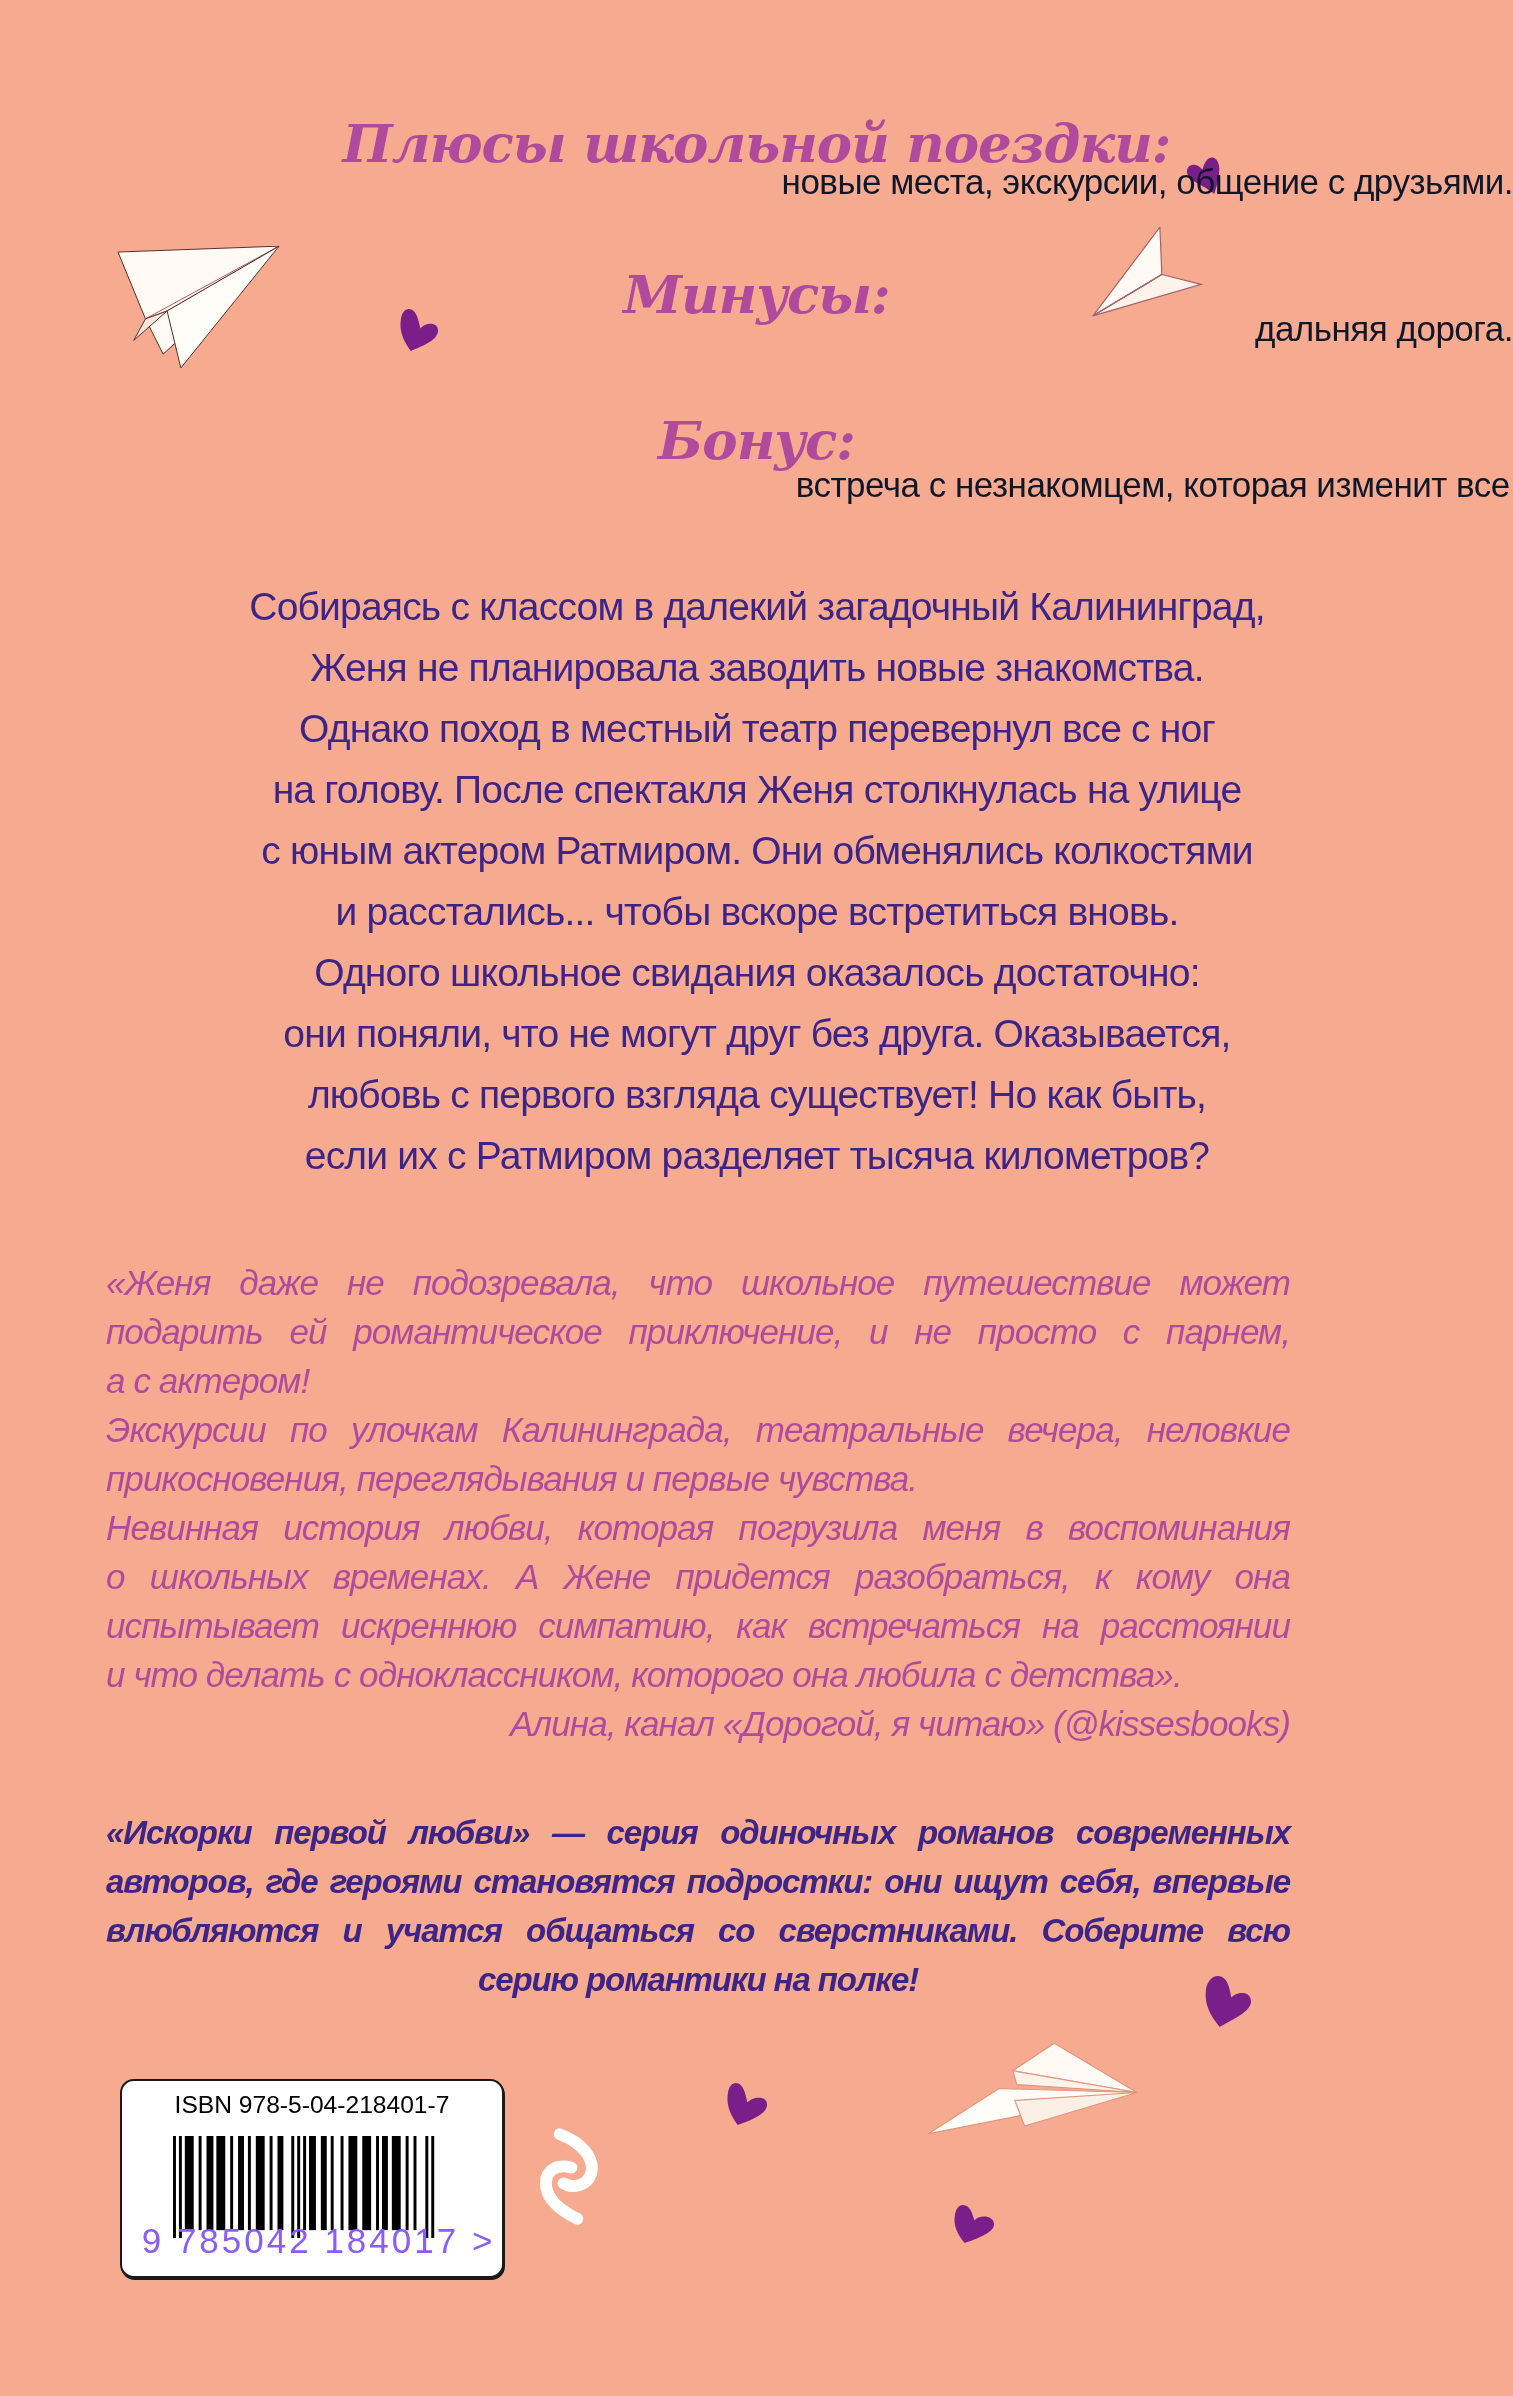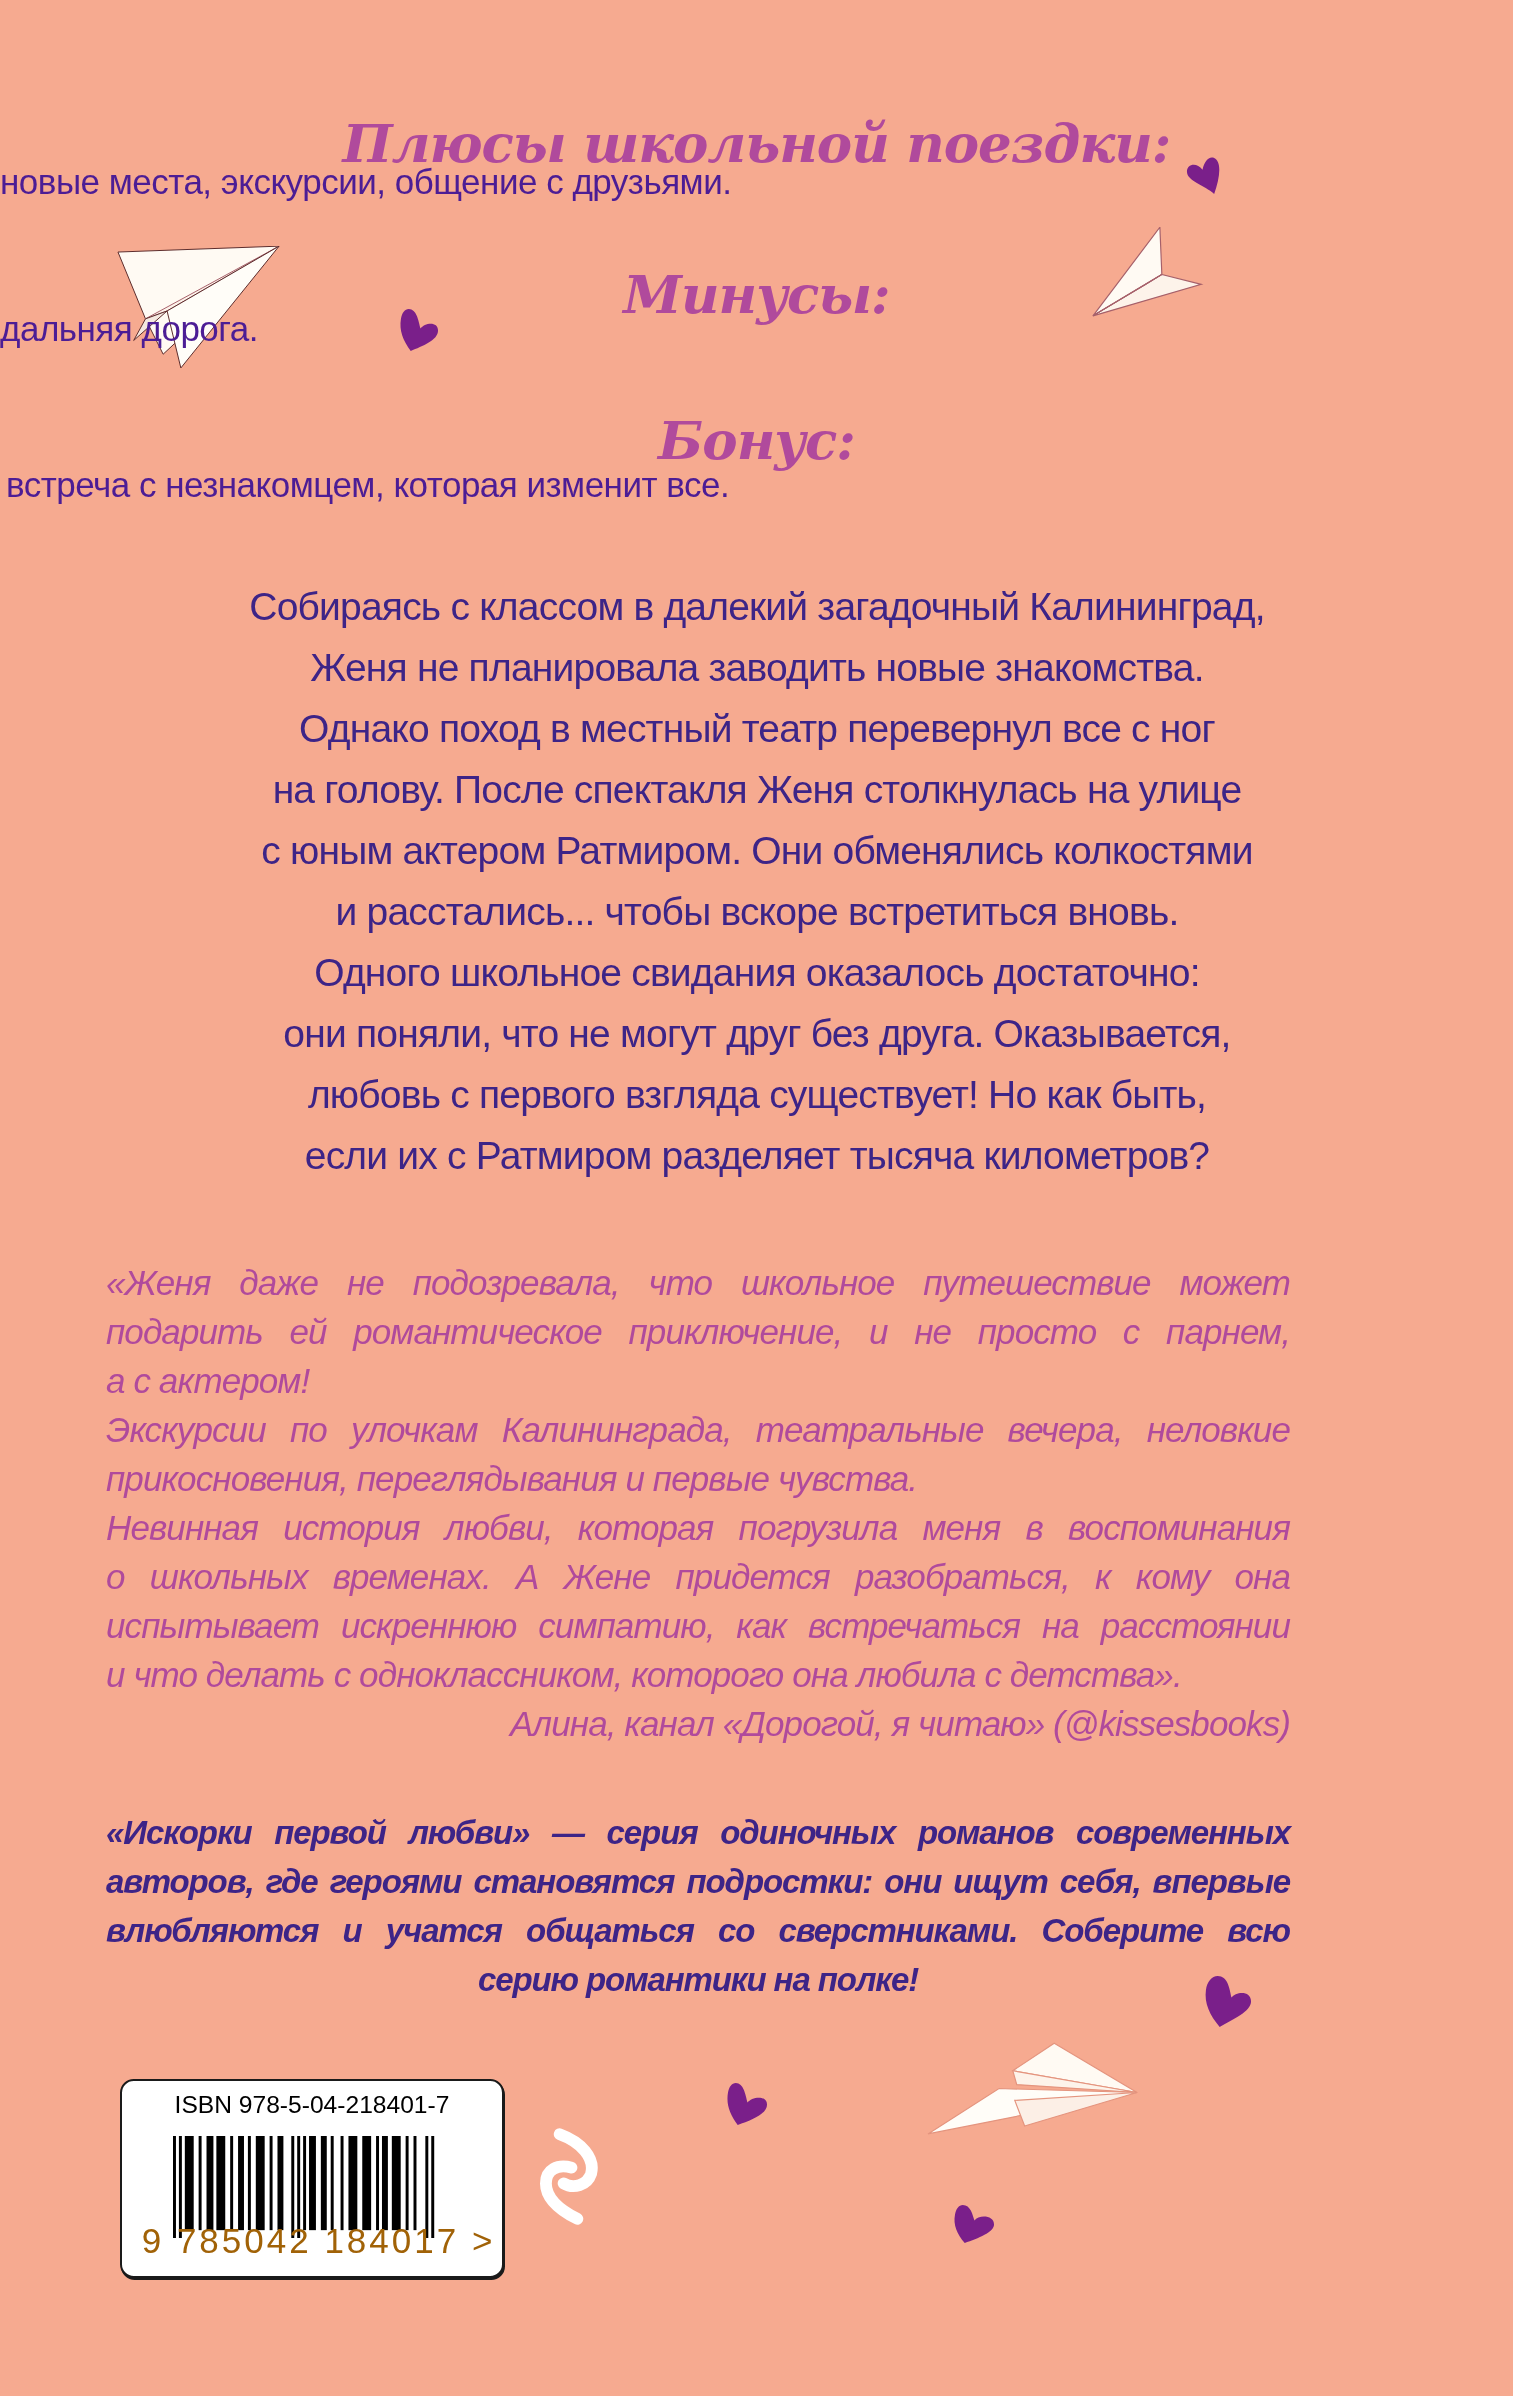--- a/index.html
+++ b/index.html
@@ -28,22 +28,22 @@
       font-weight: bold;
       font-size: 53px;
       letter-spacing: -1px;
       line-height: 1;
       margin-top: 32px;
     }
     .sub-line {
       position: absolute;
       left: 0;
       width: 1513px;
-      text-align: left;
-      color: #4c1d95;
+      text-align: right;
+      color: #0f172a;
       font-family: "Liberation Sans", sans-serif;
       font-size: 35px;
       line-height: 1;
       letter-spacing: -0.5px;
     }
 
     
     .synopsis {
       position: absolute;
       left: 99px;
@@ -126,21 +126,21 @@
       top: 55px;
       width: 276px;
       height: 102px;
     }
     .barcode-digits {
       position: absolute;
       left: 19.7px;
       top: 140px;
       font-family: "Liberation Sans", sans-serif;
       font-size: 35px;
-      color: #a16207;
+      color: #8b5cf6;
       letter-spacing: 3px;
       white-space: nowrap;
     }
 
     .deco svg { display: block; }
   </style>
 </head>
 <body>
 
 <div class="abs deco" style="left:116px; top:246px;">

